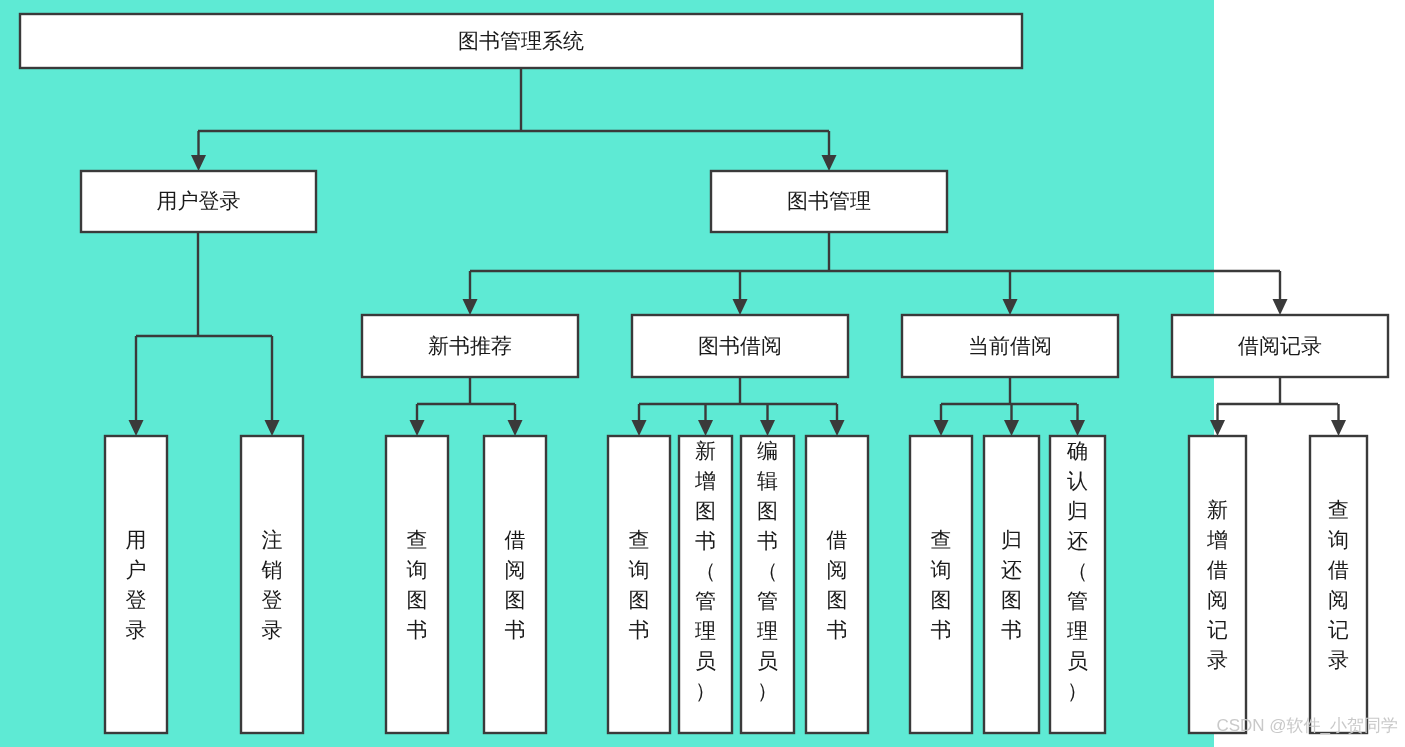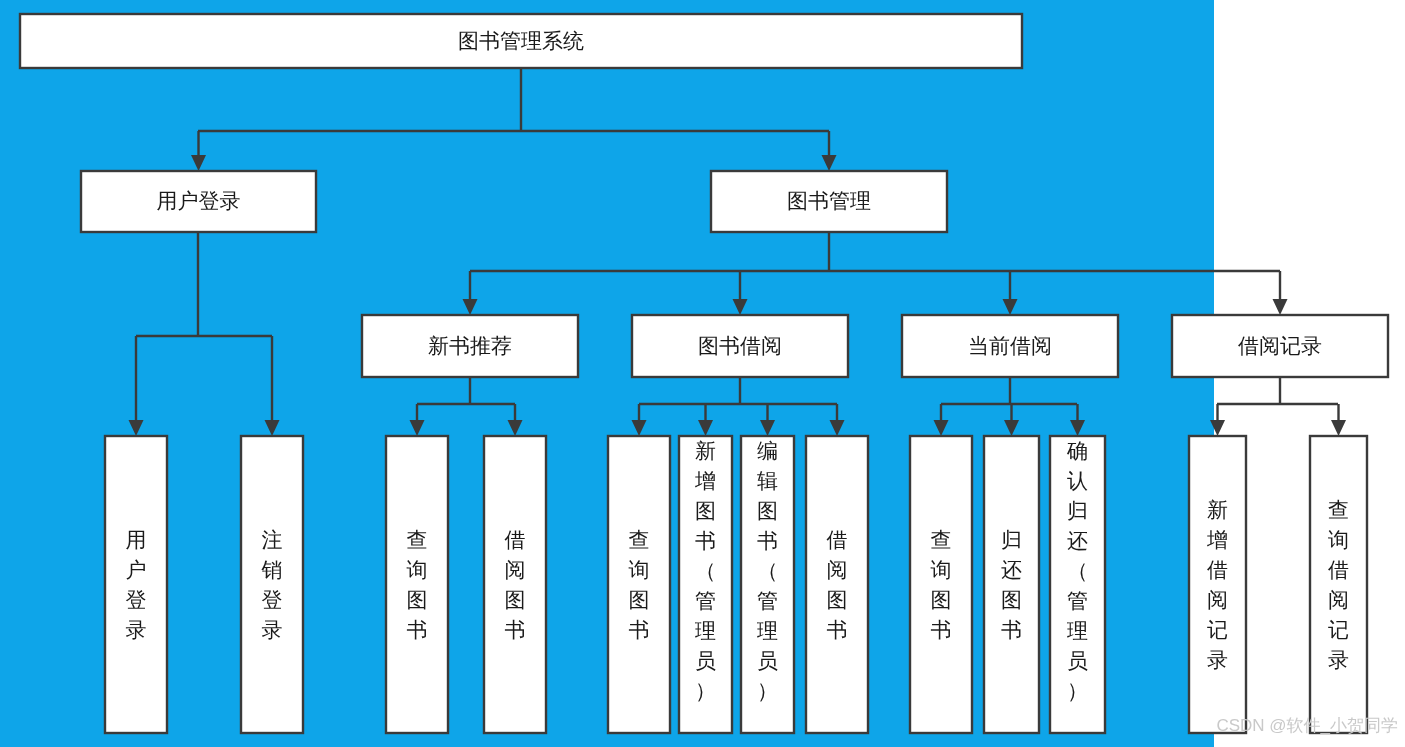--- a/index.html
+++ b/index.html
@@ -10,21 +10,21 @@
   body {
     width: 1405px;
     height: 747px;
     font-family: "Liberation Sans", "DejaVu Sans", sans-serif;
     overflow: hidden;
   }
   #diagram-root {
     position: relative;
     width: 1214px;
     height: 747px;
-    background: #0ea5e9;
+    background: #5eead4;
   }
   svg#flow-svg {
     position: absolute;
     left: 0;
     top: 0;
     width: 1405px;
     height: 747px;
     display: block;
   }
   .node-box {

